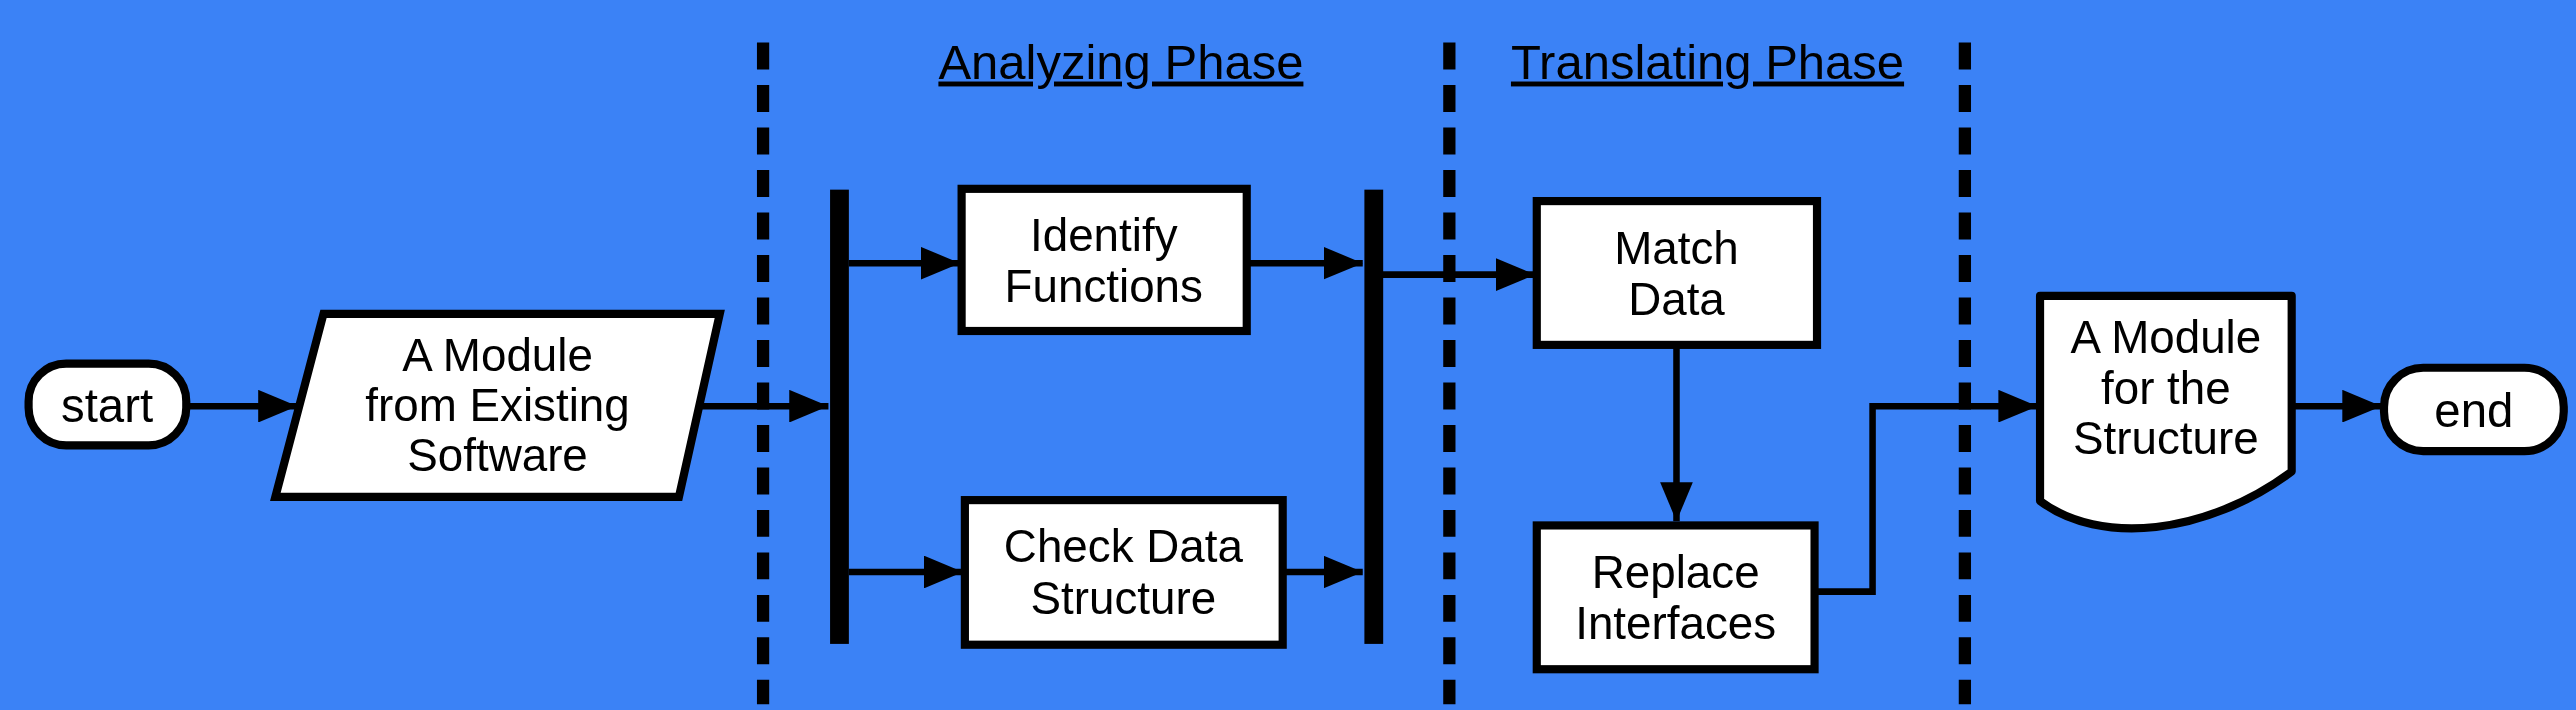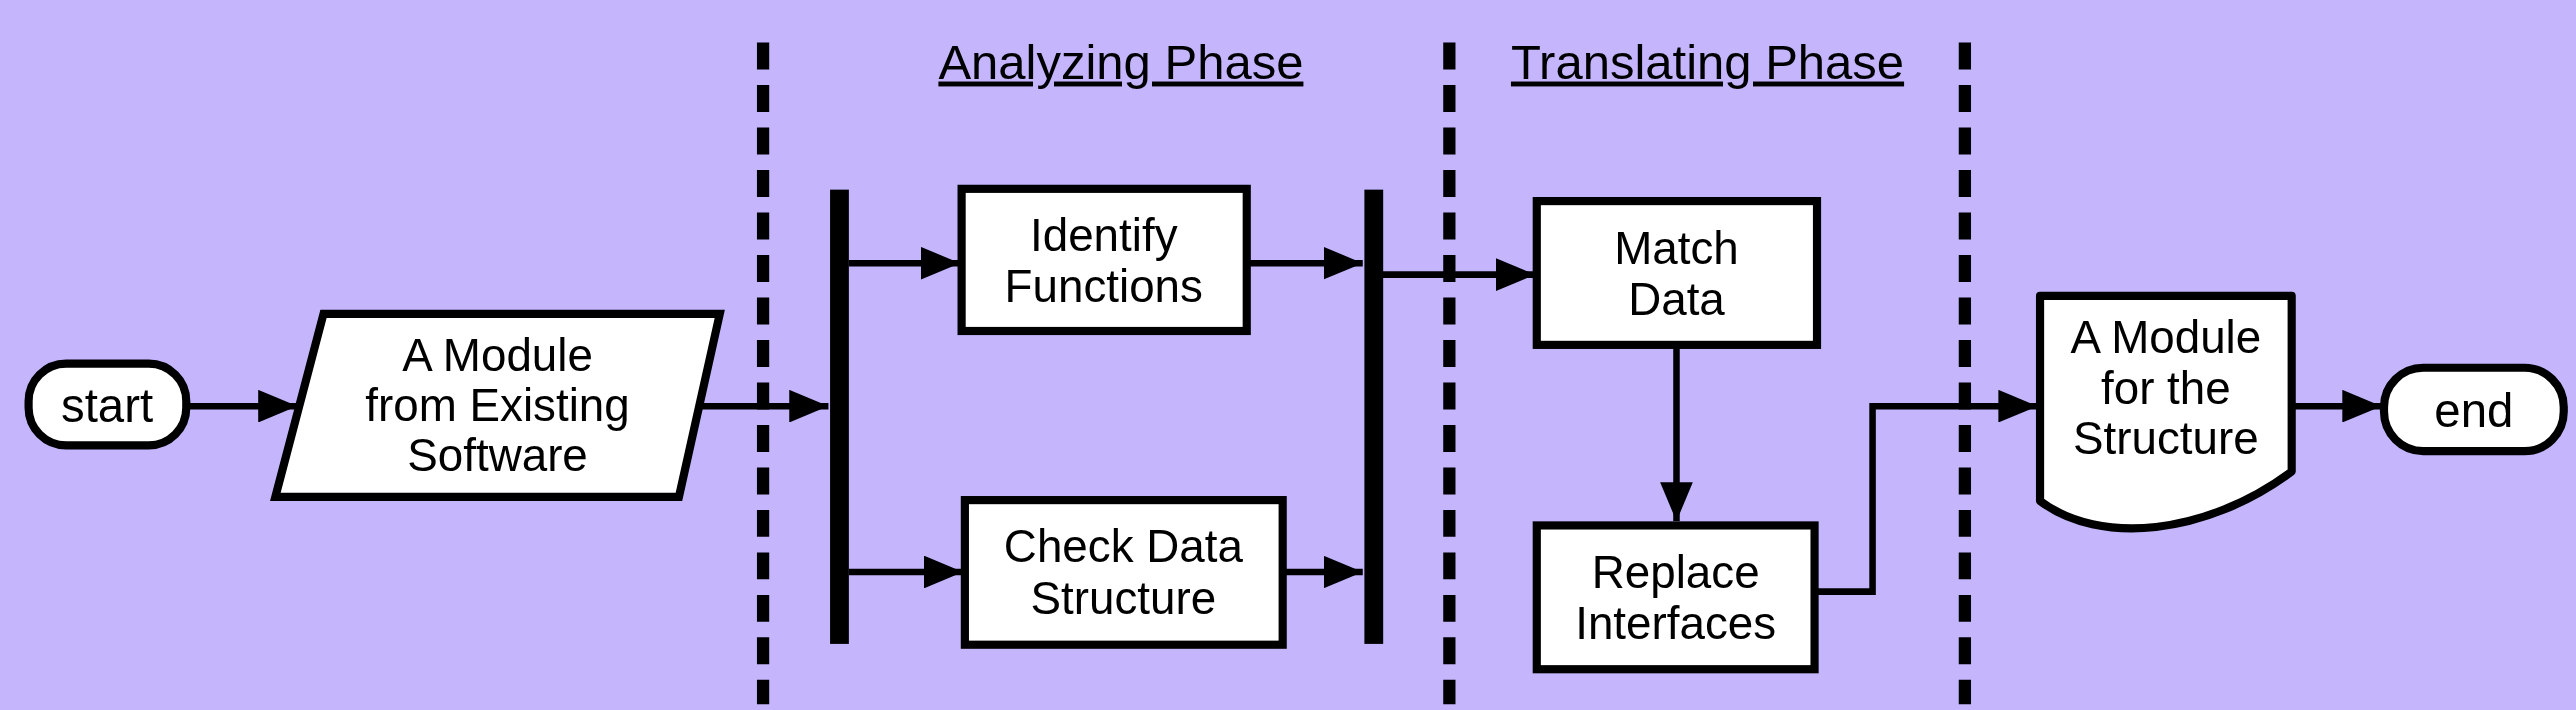--- a/index.html
+++ b/index.html
@@ -7,21 +7,21 @@
     padding: 0;
     background: #ffffff;
     width: 2576px;
     height: 711px;
     overflow: hidden;
   }
   .stage {
     position: relative;
     width: 2576px;
     height: 711px;
-    background: #c4b5fd;
+    background: #3b82f6;
   }
   svg {
     display: block;
     width: 2576px;
     height: 711px;
     font-family: "Liberation Sans", sans-serif;
   }
   .shape {
     fill: #ffffff;
     stroke: #000000;

